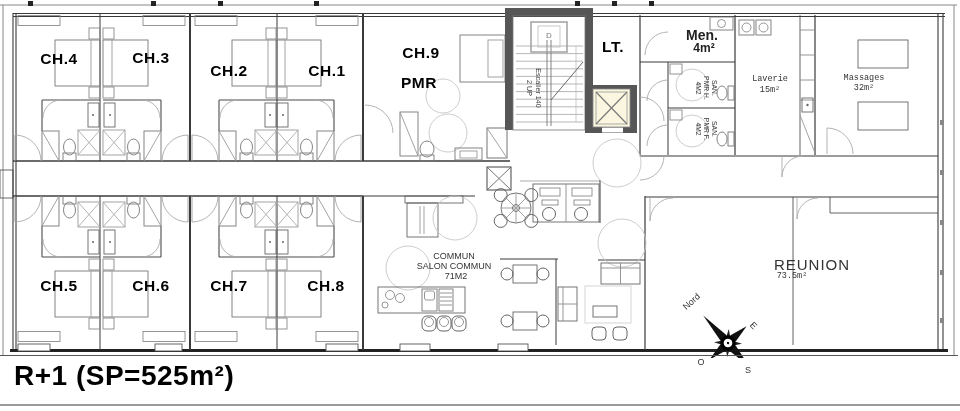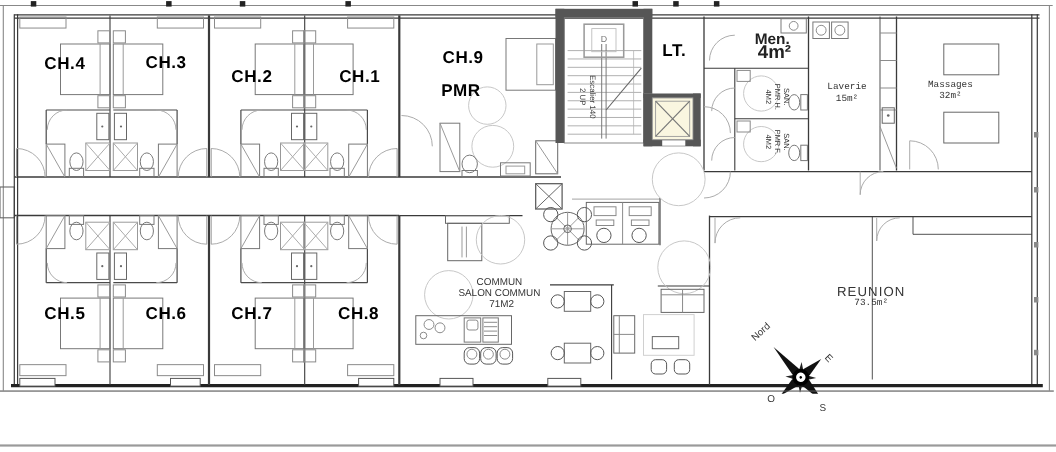--- a/index.html
+++ b/index.html
@@ -353,21 +353,21 @@
 <div class="lbl room" style="left:229px;top:71px">CH.2</div>
 <div class="lbl room" style="left:327px;top:71px">CH.1</div>
 <div class="lbl room" style="left:421px;top:53px">CH.9</div>
 <div class="lbl room" style="left:419px;top:83px">PMR</div>
 <div class="lbl room" style="left:59px;top:286px">CH.5</div>
 <div class="lbl room" style="left:151px;top:286px">CH.6</div>
 <div class="lbl room" style="left:229px;top:286px">CH.7</div>
 <div class="lbl room" style="left:326px;top:286px">CH.8</div>
 <div class="lbl room" style="left:613px;top:47px">LT.</div>
 <div class="lbl med" style="left:702px;top:35px">Men.</div>
-<div class="lbl med" style="left:704px;top:48px;font-size:17px">4m²</div>
+<div class="lbl med" style="left:704px;top:48px;font-size:12px">4m²</div>
 
 <div class="lbl rot90 san" style="left:706px;top:88px">
   <div>SAN.</div>
   <div>PMR H.</div>
   <div>4M2</div>
 </div>
 <div class="lbl rot90 san" style="left:706px;top:129px">
   <div>SAN.</div>
   <div>PMR F.</div>
   <div>4M2</div>
@@ -375,30 +375,31 @@
 
 <div class="lbl tiny" style="left:770px;top:79px">Laverie</div>
 <div class="lbl tiny" style="left:770px;top:90px">15m²</div>
 <div class="lbl tiny" style="left:864px;top:78px">Massages</div>
 <div class="lbl tiny" style="left:864px;top:88px">32m²</div>
 
 <div class="lbl small" style="left:454px;top:257px">COMMUN</div>
 <div class="lbl small" style="left:454px;top:267px">SALON COMMUN</div>
 <div class="lbl small" style="left:456px;top:277px">71M2</div>
 
-<div class="lbl small" style="left:792px;top:265px;letter-spacing:1px;font-size:12px">REUNION</div>
+<div class="lbl small" style="left:812px;top:265px;letter-spacing:1px;font-size:15px">REUNION</div>
 <div class="lbl tiny" style="left:792px;top:276px">73.5m²</div>
 
 <div class="lbl rot90 esc" style="left:534px;top:88px">
   <div>Escalier 140</div>
   <div>2 UP</div>
 </div>
 <div class="lbl dmark" style="left:549px;top:36px">D</div>
 
 <div class="lbl rotN small" style="left:692px;top:302px">Nord</div>
 <div class="lbl rotE small" style="left:753px;top:326px">E</div>
 <div class="lbl small" style="left:701px;top:363px">O</div>
 <div class="lbl small" style="left:748px;top:371px">S</div>
 
 <div id="planline"></div>
+<div id="title">R+1 (SP=525m²)</div>
 <div id="footline"></div>
 
 </div>
 
 </body></html>

